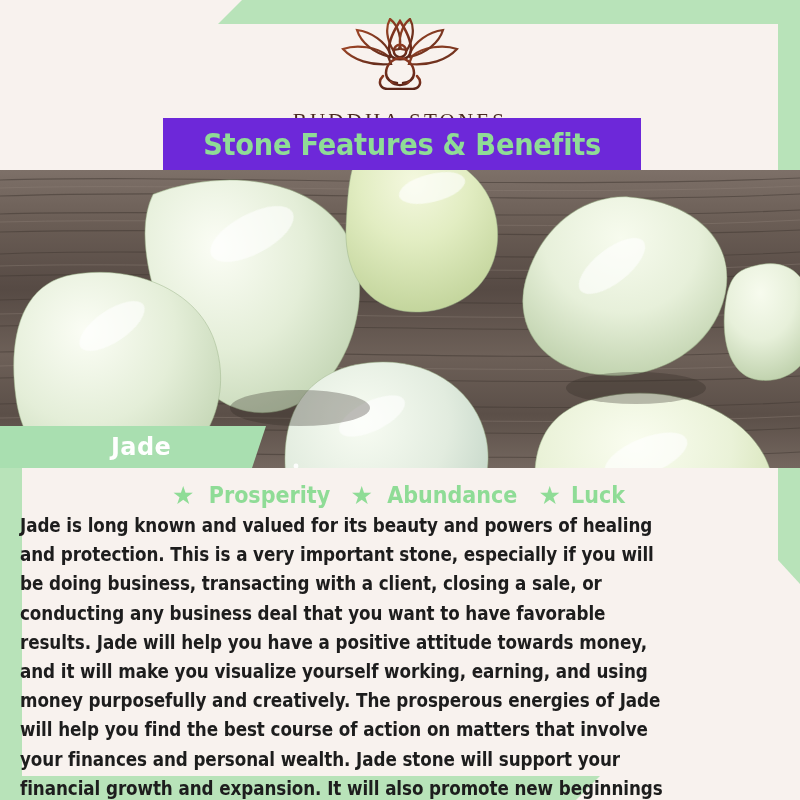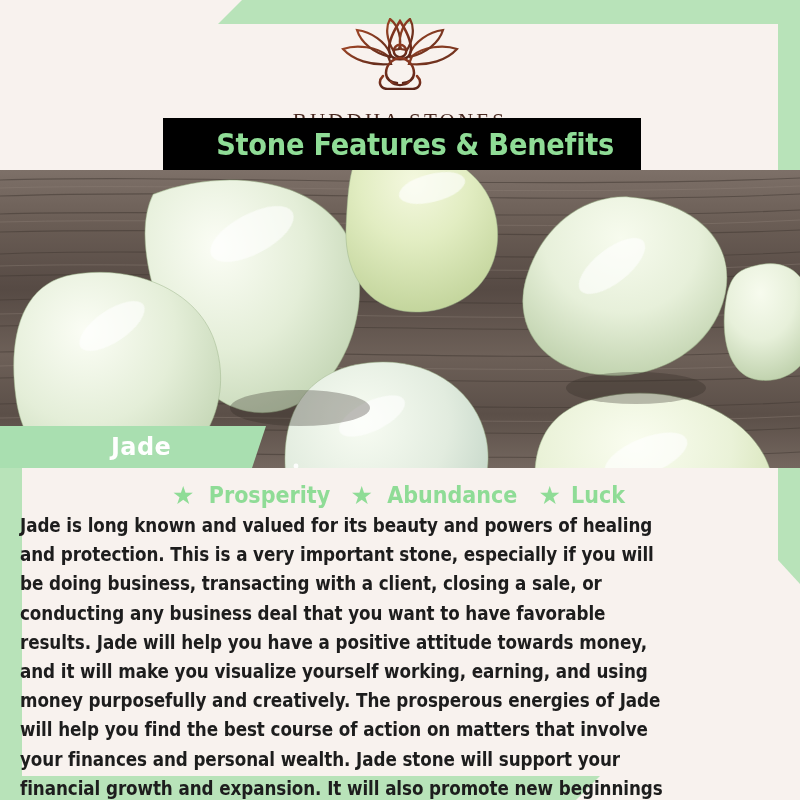--- a/index.html
+++ b/index.html
@@ -39,22 +39,22 @@
   .logo-mark{width:130px;height:72px;display:block;}
   .logo-word{
     margin-top:19px;
     font-family:"Liberation Serif", serif;
     font-size:21px;letter-spacing:3.2px;color:#4a2a21;font-weight:400;
   }
 
   
   .title-banner{
     position:absolute;left:163px;top:118px;width:478px;height:52px;
-    background:#000000;
-    display:flex;align-items:center;justify-content:flex-end;
+    background:#6d28d9;
+    display:flex;align-items:center;justify-content:center;
     z-index:6;
   }
   .title-text{
     font-family:"DejaVu Sans", sans-serif;
     font-weight:bold;
     font-size:31px;
     letter-spacing:-0.3px;
     color:#8fdc96;
     transform:scaleX(0.88);
     white-space:nowrap;

